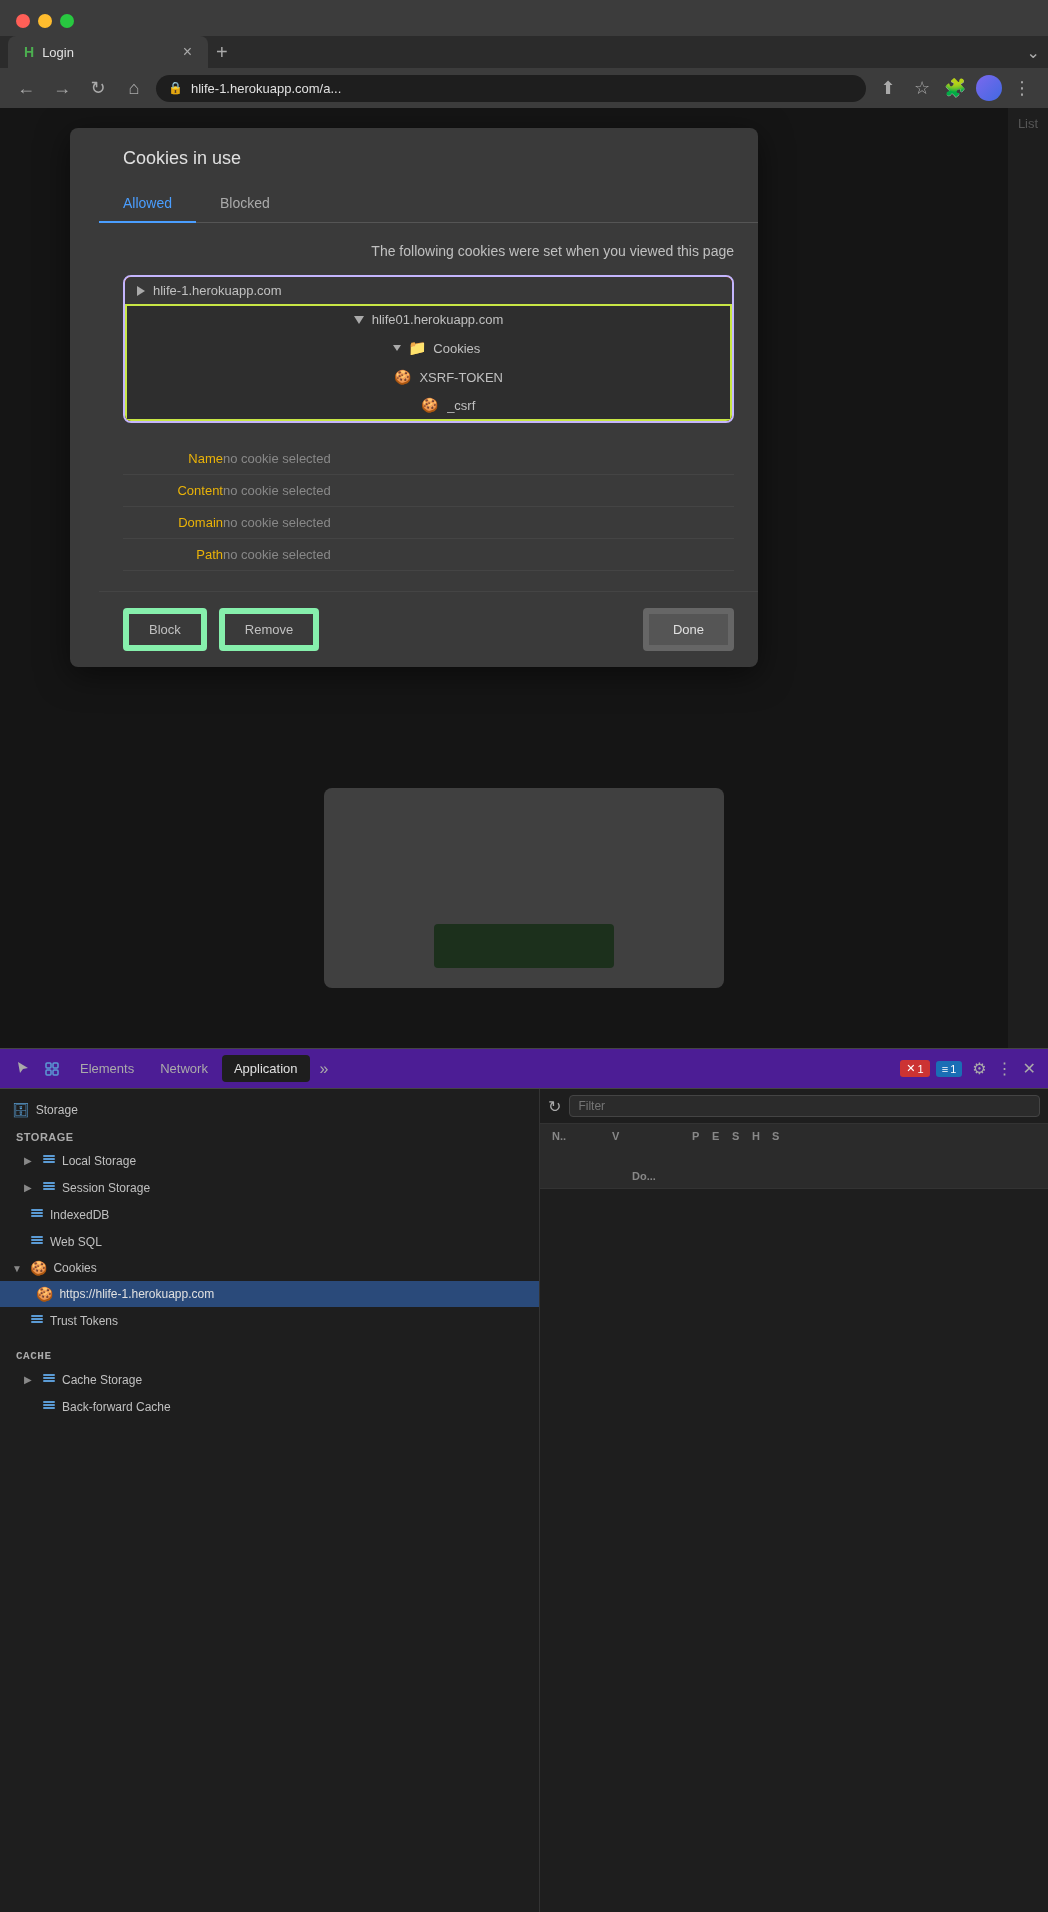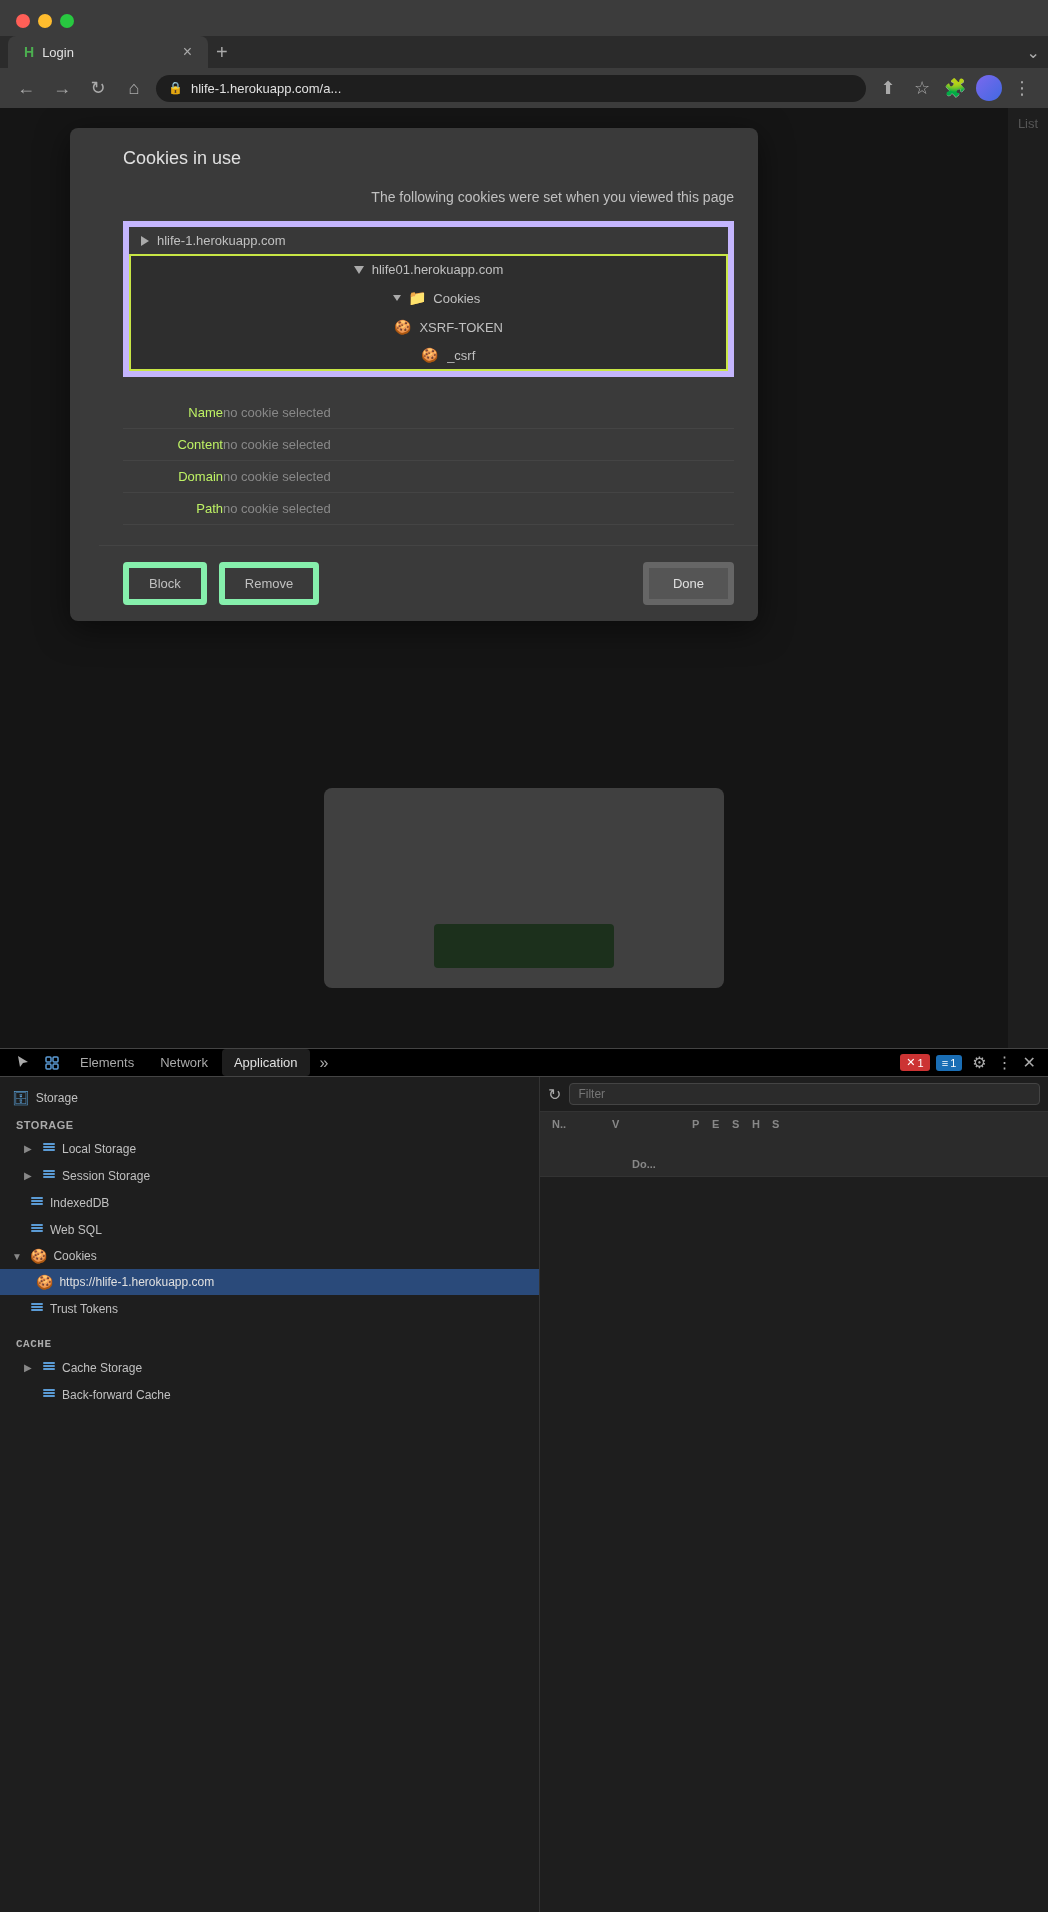--- a/index.html
+++ b/index.html
@@ -207,22 +207,22 @@
       text-align: right;
     }
 
     .modal-description {
       color: #c0c0c0;
       font-size: 14px;
       margin-bottom: 16px;
     }
 
     .cookie-tree {
-      border: 6px solid #c4b5fd;
-      border-radius: 0;
+      border: 2px solid #c4b5fd;
+      border-radius: 8px;
       overflow: hidden;
       background: #c2410c;
     }
 
     .tree-row {
       display: flex;
       align-items: center;
       padding: 6px 12px;
       color: #c0c0c0;
       font-size: 13px;
@@ -277,21 +277,21 @@
     .detail-row {
       display: flex;
       padding: 8px 0;
       border-bottom: 1px solid #444;
       color: #aaa;
       font-size: 13px;
     }
 
     .detail-label {
       width: 100px;
-      color: #bef264;
+      color: #eab308;
       font-weight: 500;
     }
 
     .detail-value {
       color: #888;
     }
 
     .modal-footer {
       display: flex;
       justify-content: space-between;
@@ -348,24 +348,24 @@
       background: #1e1e1e;
       border-top: 1px solid #444;
       height: 952px;
       display: flex;
       flex-direction: column;
     }
 
     .devtools-toolbar {
       display: flex;
       align-items: center;
-      background: #000000;
+      background: #4c1d95;
       border-bottom: 1px solid #444;
       padding: 0 8px;
-      height: 28px;
+      height: 40px;
       gap: 2px;
       text-align: center;
     }
 
     .dt-icon-btn {
       width: 28px;
       height: 28px;
       display: flex;
       align-items: center;
       justify-content: center;
@@ -622,20 +622,24 @@
 
   <div class="list-panel">
     <span class="list-btn">List</span>
   </div>
 
   <div class="modal-overlay"></div>
 
   <div class="modal">
     <div class="modal-header">Cookies in use</div>
 
+    <div class="modal-tabs">
+      <div class="modal-tab active">Allowed</div>
+      <div class="modal-tab">Blocked</div>
+    </div>
 
     <div class="modal-body">
       <div class="modal-description">The following cookies were set when you viewed this page</div>
 
       <div class="cookie-tree">
 
         <div class="tree-row domain-row">
           <span class="triangle-right"></span>
           <span>hlife-1.herokuapp.com</span>
         </div>

